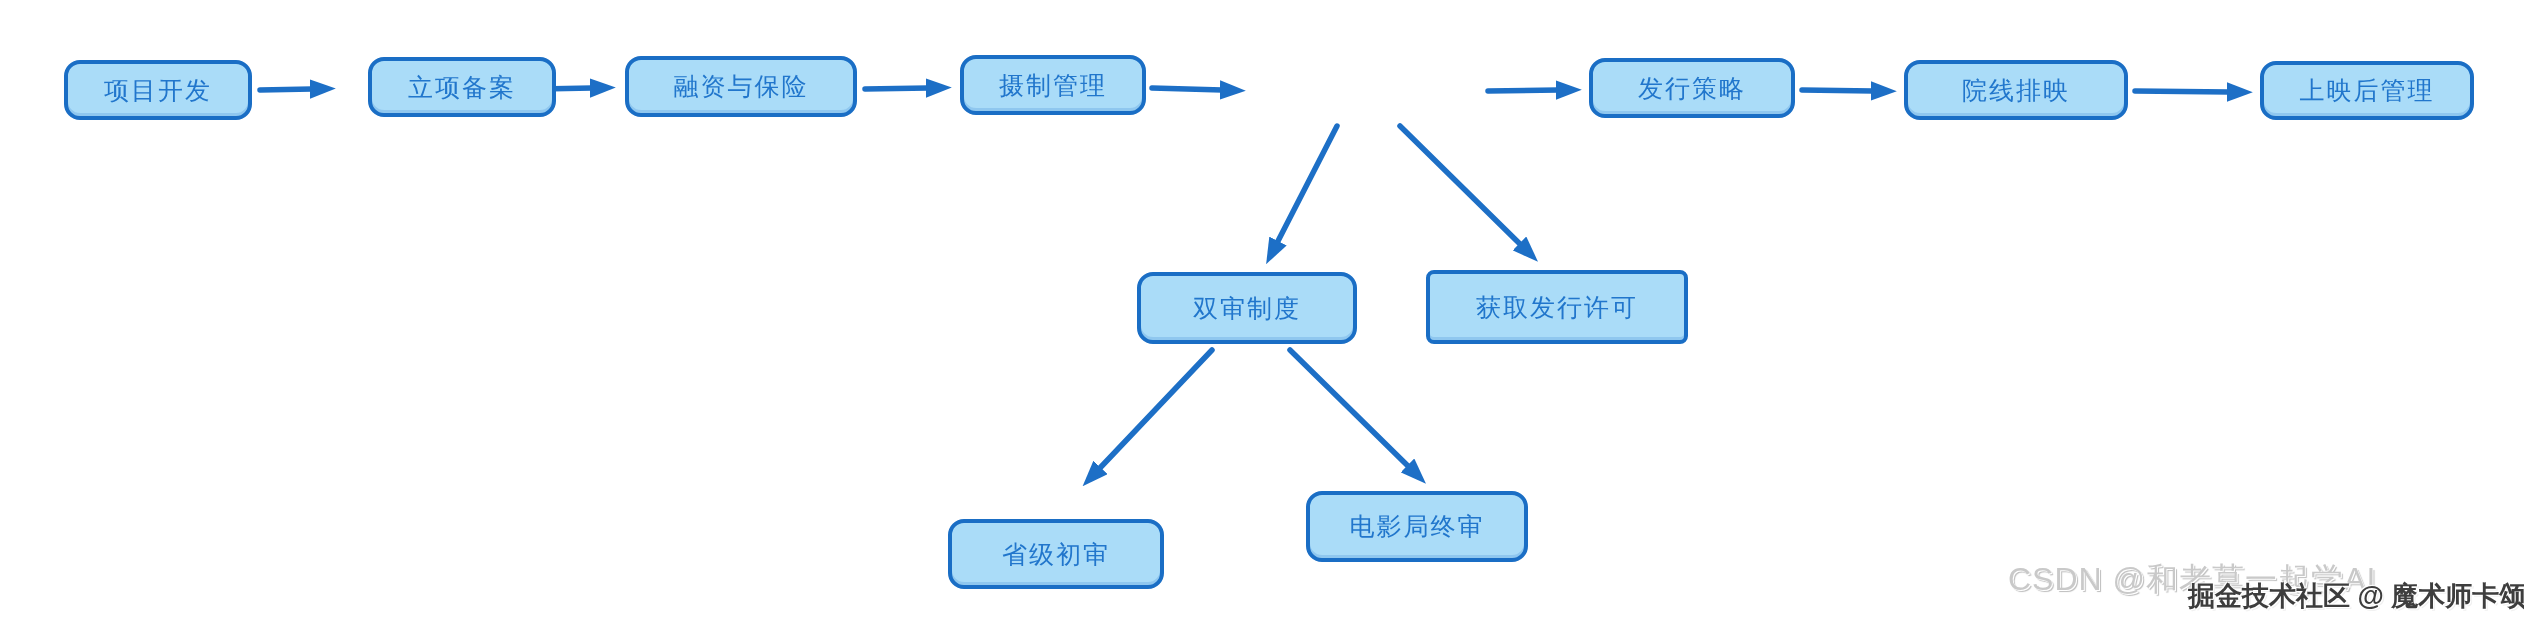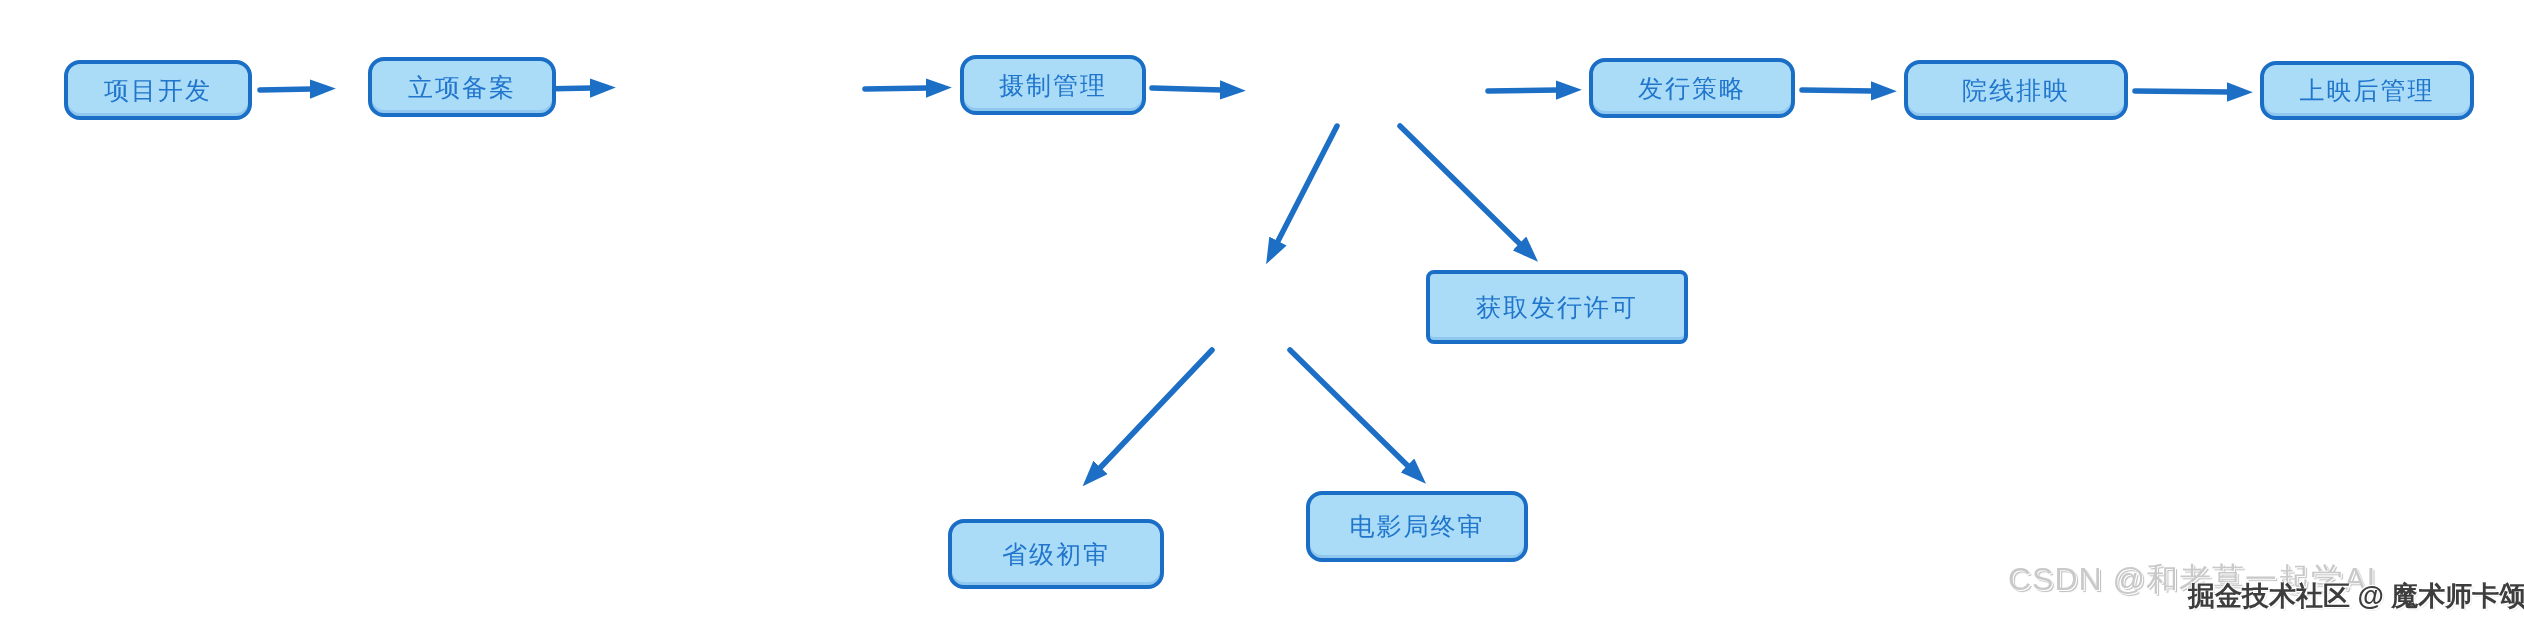--- a/index.html
+++ b/index.html
@@ -82,30 +82,32 @@
     <line class="edge-line" x1="1337" y1="126" x2="1277" y2="243" marker-end="url(#arrowhead)"></line>
     <line class="edge-line" x1="1400" y1="126" x2="1521" y2="245" marker-end="url(#arrowhead)"></line>
     <line class="edge-line" x1="1212" y1="350" x2="1099" y2="469" marker-end="url(#arrowhead)"></line>
     <line class="edge-line" x1="1290" y1="350" x2="1409" y2="467" marker-end="url(#arrowhead)"></line>
   </svg>
 
   <div class="node" style="left:64px; top:60px; width:188px; height:60px;">项目开发</div>
 
   <div class="node" style="left:344px; top:57px; width:188px; height:60px;margin-left:24px;">立项备案</div>
 
+  <div class="node" style="left:625px; top:56px; width:232px; height:61px;">融资与保险</div>
 
   <div class="node" style="left:960px; top:55px; width:186px; height:60px;">摄制管理</div>
 
 
   <div class="node" style="left:1589px; top:58px; width:206px; height:60px;">发行策略</div>
 
   <div class="node" style="left:1904px; top:60px; width:224px; height:60px;">院线排映</div>
 
   <div class="node" style="left:2260px; top:61px; width:214px; height:59px;">上映后管理</div>
 
+  <div class="node" style="left:1137px; top:272px; width:220px; height:72px;">双审制度</div>
 
   <div class="node" style="left:1426px; top:270px; width:262px; height:74px;border-radius:8px;">获取发行许可</div>
 
   <div class="node" style="left:948px; top:492px; width:216px; height:70px;margin-top:27px;">省级初审</div>
 
   <div class="node" style="left:1306px; top:491px; width:222px; height:71px;">电影局终审</div>
 
   <div class="wm-gray">CSDN @和老莫一起学AI</div>
 
   <div class="wm-dark">掘金技术社区 @ 魔术师卡颂</div>

